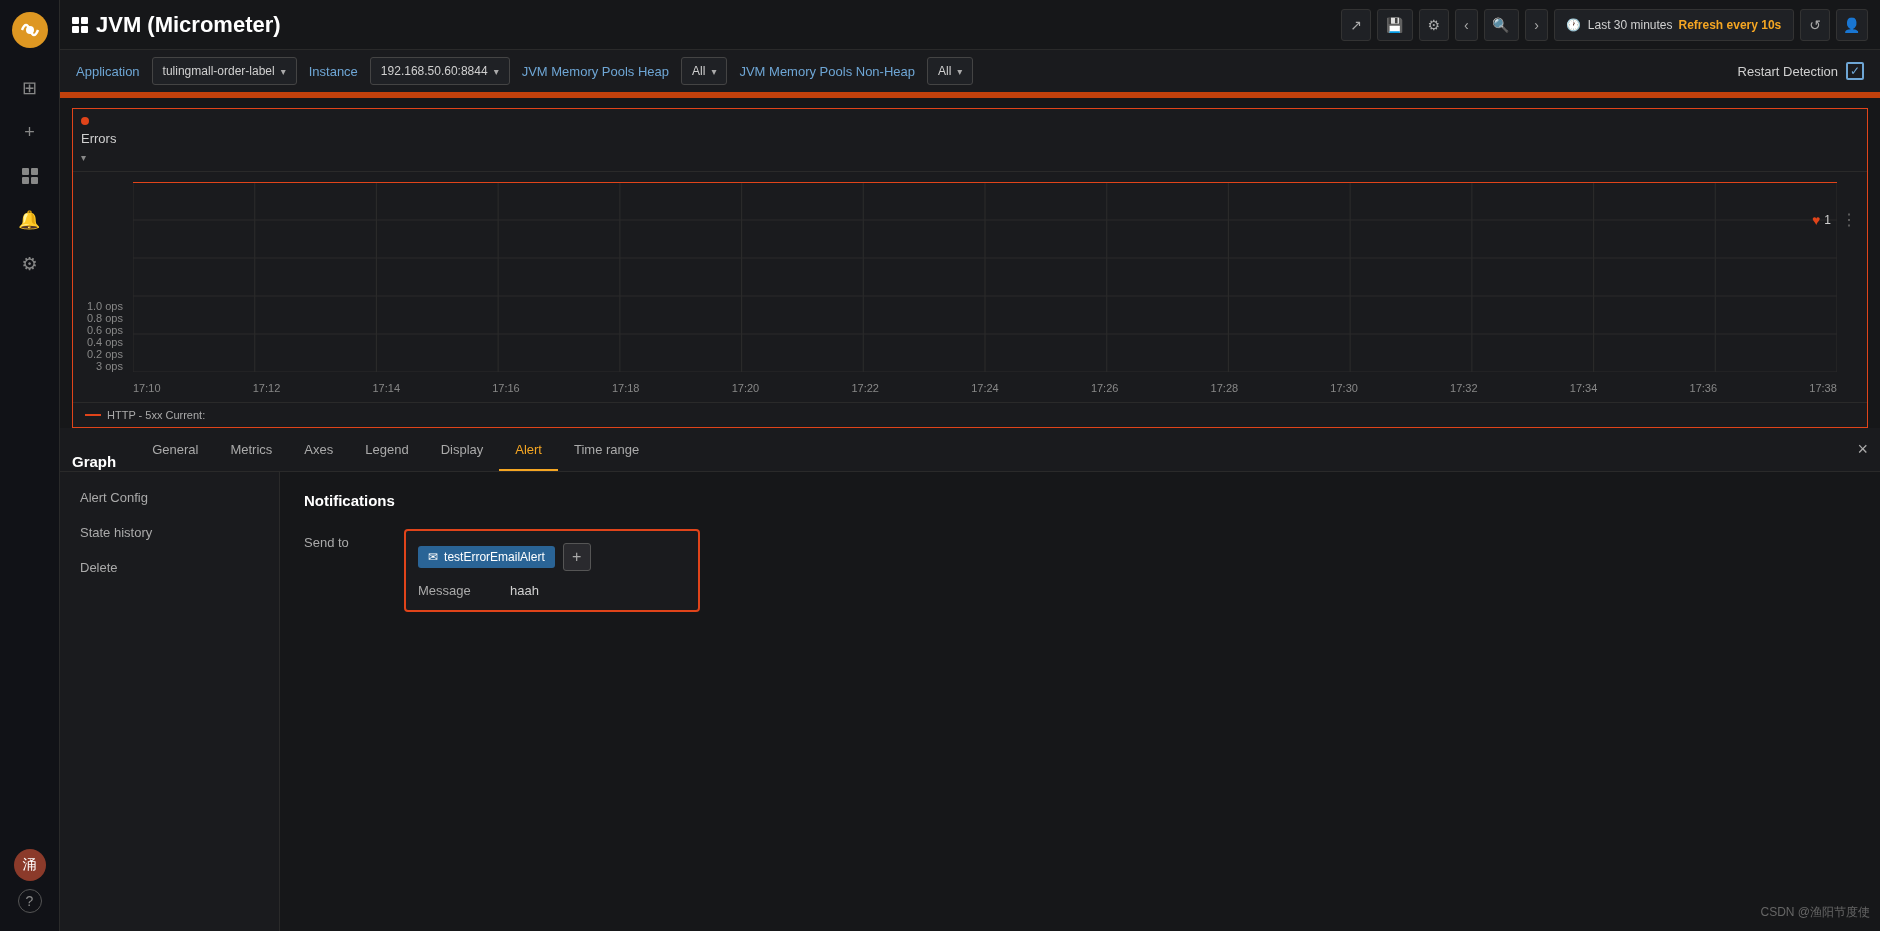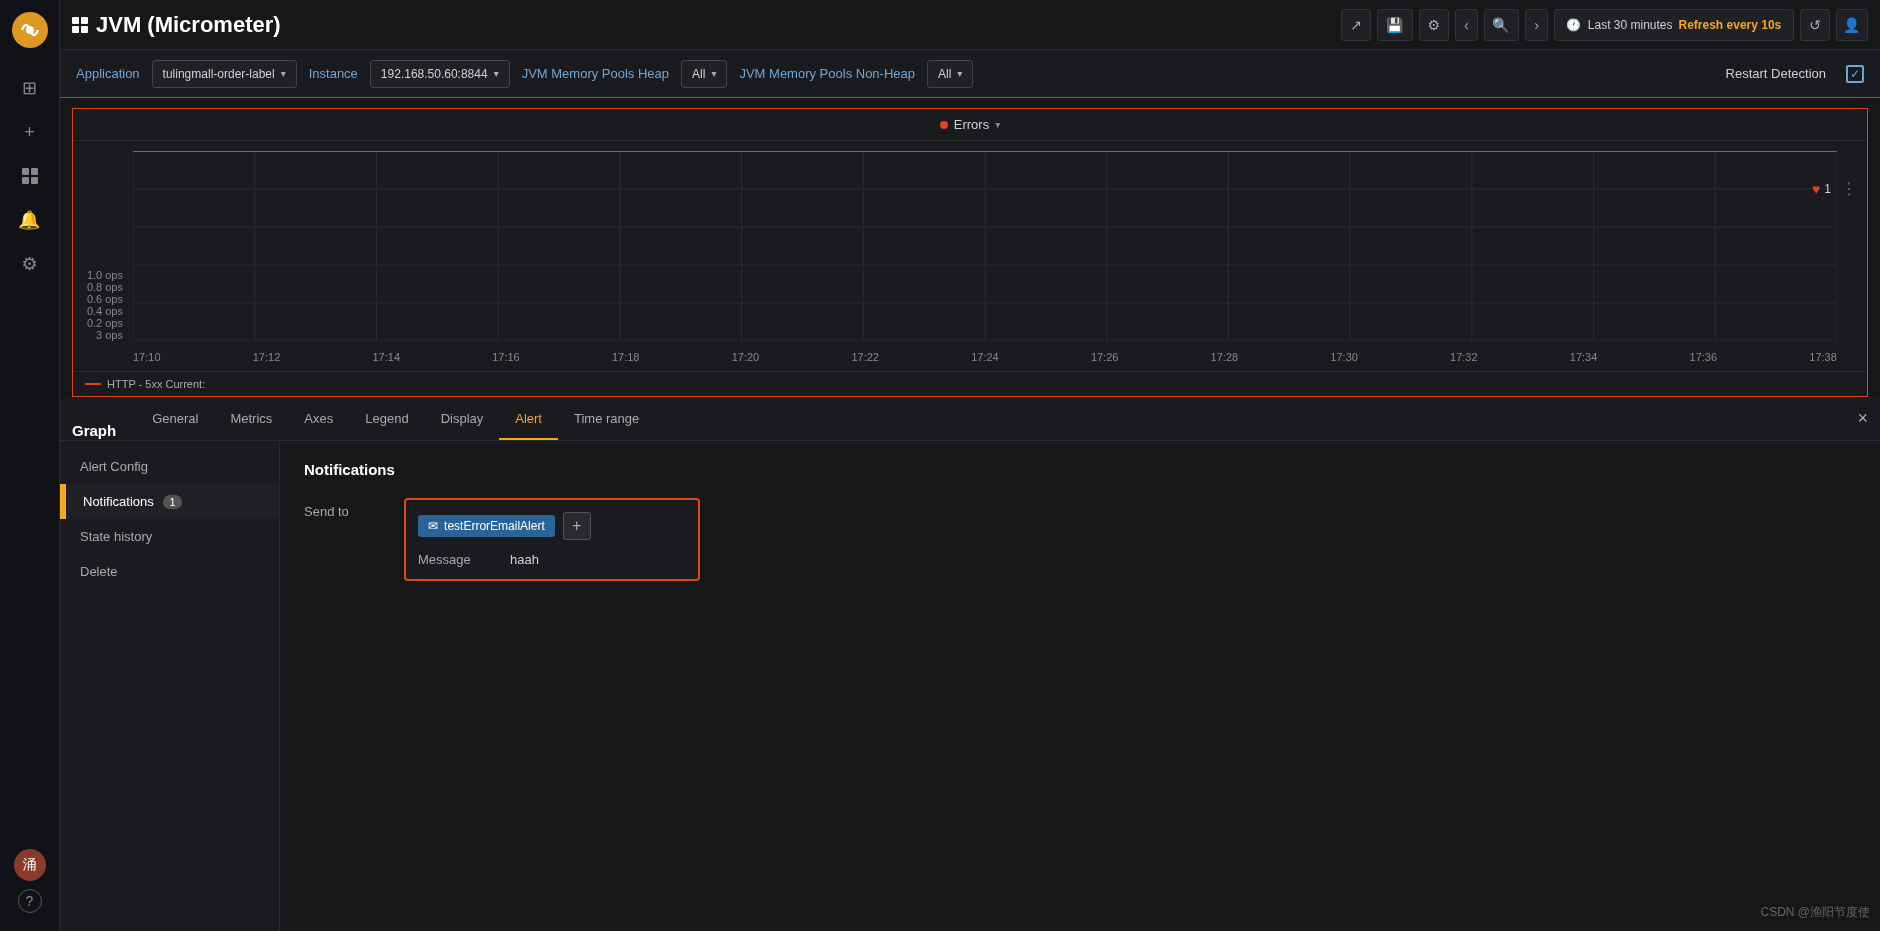--- a/index.html
+++ b/index.html
@@ -134,21 +134,21 @@
       gap: 6px;
     }
     .refresh-label {
       color: #f5a623;
       font-weight: 600;
     }
 
     
     .filterbar {
       background: #1a1b1e;
-      border-bottom: 1px solid #c2410c;
+      border-bottom: 6px solid #c2410c;
       display: flex;
       align-items: center;
       padding: 0 16px;
       height: 48px;
       gap: 12px;
       flex-shrink: 0;
     }
     .filter-label {
       color: #6ea6d5;
       font-size: 13px;
@@ -170,21 +170,21 @@
     .filter-select .chevron { color: #aaa; font-size: 10px; }
     .restart-detection-btn {
       margin-left: auto;
       background: transparent;
       border: none;
       color: #d0d0d0;
       font-size: 13px;
       cursor: pointer;
       display: flex;
       align-items: center;
-      gap: 20px;
+      gap: 8px;
     }
     .checkbox-icon {
       width: 18px;
       height: 18px;
       border: 2px solid #6ea6d5;
       border-radius: 2px;
       background: transparent;
       display: flex;
       align-items: center;
       justify-content: center;
@@ -195,27 +195,27 @@
     
     .chart-container {
       border: 1px solid #e0441a;
       margin: 10px 12px 0;
       background: #1a1b1e;
       flex-shrink: 0;
       position: relative;
     }
     .chart-header {
       display: flex;
-      align-items: center;
       justify-content: center;
       padding: 8px;
       gap: 6px;
       color: #d0d0d0;
       font-size: 13px;
       border-bottom: 1px solid #2a2a2a;
+      flex-direction: column;
     }
     .chart-header-dot {
       width: 8px;
       height: 8px;
       background: #e0441a;
       border-radius: 50%;
     }
     .chart-options-icon {
       font-size: 10px;
       color: #888;
@@ -671,24 +671,20 @@
       </div>
       <span class="close-btn">×</span>
     </div>
 
     <div class="alert-content">
 
       <div class="alert-nav">
         <div class="alert-nav-item">
           <span>Alert Config</span>
         </div>
-        <div class="alert-nav-item active" style="border-left: 3px solid #f5a623;">
-          <span>Notifications</span>
-          <span class="nav-badge">1</span>
-        </div>
         <div class="alert-nav-item">
           <span>State history</span>
         </div>
         <div class="alert-nav-item">
           <span>Delete</span>
         </div>
       </div>
 
       <div class="notifications-panel">
         <div class="notif-title">Notifications</div>

